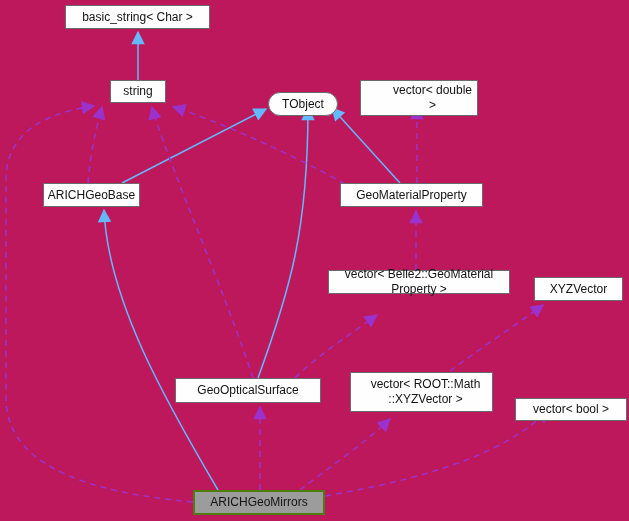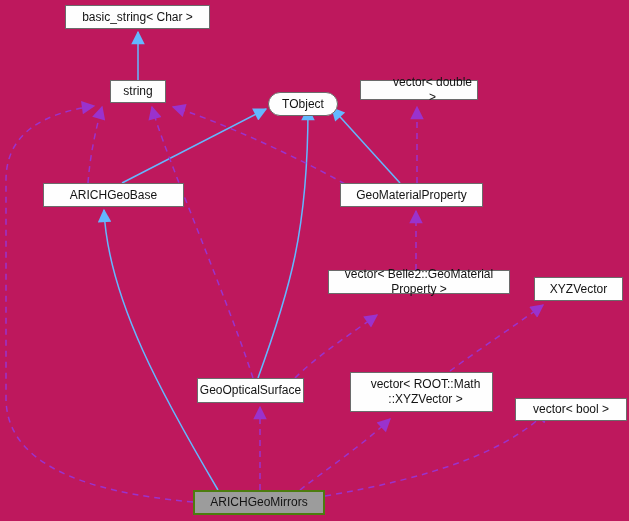--- a/index.html
+++ b/index.html
@@ -66,32 +66,32 @@
     <path class="edge usage" d="M300,490 C328,468 364,444 390,419" marker-end="url(#arrow-purple)"></path>
     <path class="edge usage" d="M325,496 C430,478 508,452 548,410" marker-end="url(#arrow-purple)"></path>
   </svg>
 
   <div class="node" style="left:65px;top:5px;width:145px;height:24px;">basic_string&lt; Char &gt;</div>
 
   <div class="node" style="left:110px;top:80px;width:56px;height:23px;">string</div>
 
   <div class="node" style="left:268px;top:92px;width:70px;height:24px;border-radius:12px;">TObject</div>
 
-  <div class="node" style="left:360px;top:80px;width:118px;height:20px;padding-left:27px;">vector&lt; double &gt;</div>
+  <div class="node" style="left:360px;top:80px;width:118px;height:36px;padding-left:27px;">vector&lt; double &gt;</div>
 
-  <div class="node" style="left:43px;top:183px;width:141px;height:24px;">ARICHGeoBase</div>
+  <div class="node" style="left:43px;top:183px;width:97px;height:24px;">ARICHGeoBase</div>
 
   <div class="node" style="left:340px;top:183px;width:143px;height:24px;">GeoMaterialProperty</div>
 
   <div class="node" style="left:328px;top:270px;width:182px;height:24px;">vector&lt; Belle2::GeoMaterial
 Property &gt;</div>
 
   <div class="node" style="left:534px;top:277px;width:89px;height:24px;text-align:center;">XYZVector</div>
 
-  <div class="node" style="left:197px;top:378px;width:107px;height:25px;">GeoOpticalSurface</div>
+  <div class="node" style="left:175px;top:378px;width:146px;height:25px;">GeoOpticalSurface</div>
 
   <div class="node" style="left:350px;top:372px;width:143px;height:40px;padding-left:8px;">vector&lt; ROOT::Math
 ::XYZVector &gt;</div>
 
   <div class="node" style="left:515px;top:398px;width:112px;height:23px;">vector&lt; bool &gt;</div>
 
   <div class="node highlight" style="left:193px;top:490px;width:132px;height:25px;">ARICHGeoMirrors</div>
 
 </div>
 

